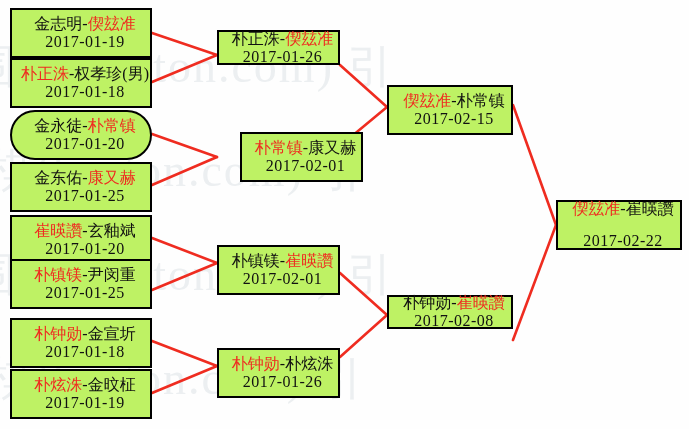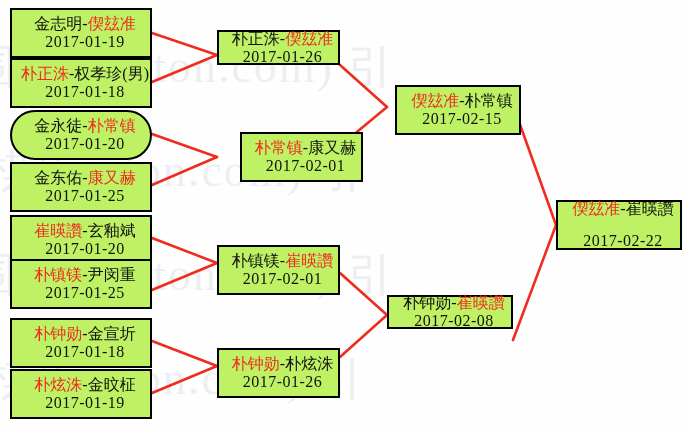--- a/index.html
+++ b/index.html
@@ -180,21 +180,21 @@
     <div class="date">2017-02-01</div>
   </div>
 
   <div class="match-box" style="left:217px; top:348px; width:123px; height:50px;">
     <div class="players">
       <span class="winner">朴钟勋</span><span class="dash">-</span><span class="loser">朴炫洙</span>
     </div>
     <div class="date">2017-01-26</div>
   </div>
 
-  <div class="match-box" style="left:387px; top:85px; width:126px; height:50px;margin-left:8px;">
+  <div class="match-box" style="left:387px; top:85px; width:126px; height:50px;">
     <div class="players">
       <span class="winner">偰玆准</span><span class="dash">-</span><span class="loser">朴常镇</span>
     </div>
     <div class="date">2017-02-15</div>
   </div>
 
   <div class="match-box" style="left:387px; top:295px; width:126px; height:34px;">
     <div class="players">
       <span class="loser">朴钟勋</span><span class="dash">-</span><span class="winner">崔暎讚</span>
     </div>

